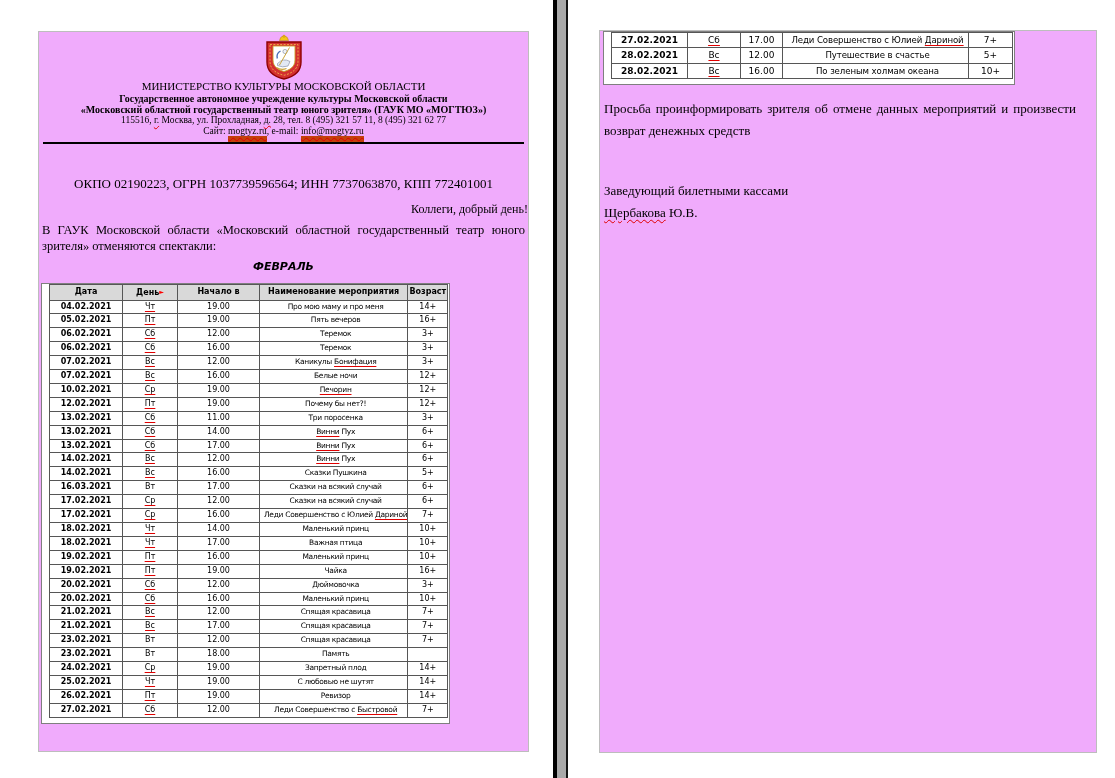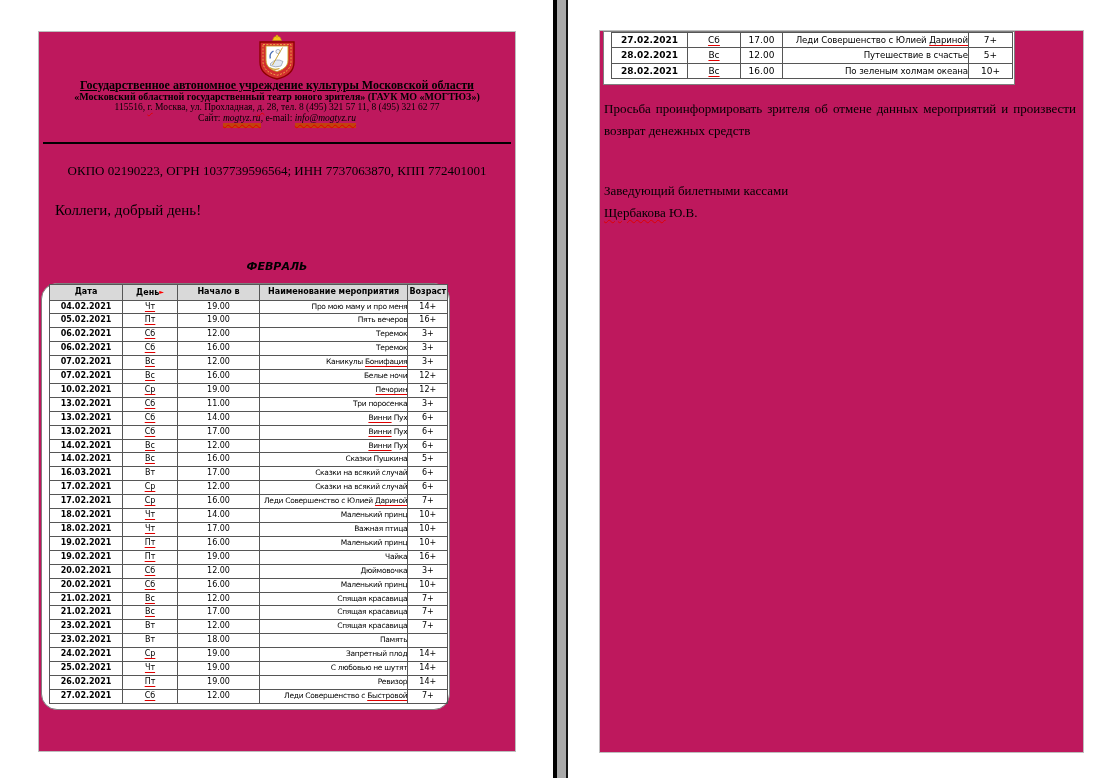--- a/index.html
+++ b/index.html
@@ -1,68 +1,68 @@
 <!DOCTYPE html>
 <html><head>
 <meta charset="utf-8">
 <style>
   html,body{margin:0;padding:0;}
   body{width:1115px;height:778px;background:#ffffff;position:relative;overflow:hidden;
        font-family:"Liberation Serif",serif;color:#000;}
 
   
-  .page{position:absolute;background:#be185d;border:1px solid #bdbdbd;}
+  .page{position:absolute;background:#f0abfc;border:1px solid #bdbdbd;padding-left:13px;}
   #page1{left:38px;top:31px;width:476px;height:719px;}
   #page2{left:599px;top:30px;width:483px;height:721px;}
 
   
   .div-b1{position:absolute;left:553px;top:0;width:4px;height:778px;background:#000;}
   .div-g {position:absolute;left:557px;top:0;width:9px;height:778px;background:#a9a9a9;}
   .div-b2{position:absolute;left:566px;top:0;width:2px;height:778px;background:#141414;}
 
   
   .arms{position:absolute;left:50%;transform:translateX(-50%);top:2px;width:46px;height:46px;}
   .lh{position:absolute;top:48px;left:0;right:0;text-align:center;}
   .lh div{white-space:nowrap;}
   .lh1{font-size:11px;line-height:13px;}
-  .lh2{font-size:12px;font-weight:bold;line-height:11px;text-decoration:underline;}
+  .lh2{font-size:10px;font-weight:bold;line-height:11px;}
   .lh3{font-size:10px;font-weight:bold;line-height:11px;}
   .lh4{font-size:9.5px;line-height:11px;}
   .lh5{font-size:9.5px;line-height:10px;}
   .lh6{font-size:13px;line-height:11px;margin-top:42px;}
   .rule{position:absolute;top:110px;left:4px;right:4px;border-top:2px solid #000;}
 
-  .greeting{position:absolute;top:170px;left:16px;right:0;text-align:left;font-size:15px;}
+  .greeting{position:absolute;top:170px;left:0;right:0;text-align:right;font-size:12px;}
   .bodytext{position:absolute;top:191px;left:3px;right:3px;font-size:12.5px;line-height:15.5px;text-align:justify;}
   .month{position:absolute;top:228px;left:0;right:0;text-align:center;
          font-family:"DejaVu Sans",sans-serif;font-weight:bold;font-style:italic;font-size:11px;}
 
   
   .tbl-frame{display:inline-block;border:1px solid #7f7f7f;padding:0 1px 5px 7px;background:#fff;}
-  #wrap1{position:absolute;top:251px;left:2px;border-radius:16px;}
+  #wrap1{position:absolute;top:251px;left:2px;}
   #wrap2{position:absolute;top:0;left:3px;}
   table{border-collapse:collapse;table-layout:fixed;font-family:"DejaVu Sans",sans-serif;}
   td,th{border:1px solid #565656;padding:0;overflow:hidden;white-space:nowrap;vertical-align:middle;text-align:center;}
   .t1 td{height:12.9px;line-height:12.9px;font-size:8px;}
   .t1 th{height:14px;line-height:14px;font-size:8px;background:#d9d9d9;font-weight:bold;}
   .t2 td{height:14.4px;line-height:14.4px;font-size:9px;}
   .c-date{font-weight:bold;}
-  .c-title{text-align:right;padding-left:4px !important;font-size:7.5px !important;letter-spacing:-0.3px;}
+  .c-title{text-align:center;padding-left:4px !important;font-size:7.5px !important;letter-spacing:-0.3px;}
   .t2 .c-title{font-size:8.6px !important;letter-spacing:-0.1px;}
   .marker{color:#ff0000;font-size:6px;vertical-align:middle;}
 
   
   .para2{position:absolute;top:67px;left:4px;width:472px;font-size:13px;line-height:21.5px;text-align:justify;}
   .sig1{position:absolute;top:152px;left:4px;font-size:13px;}
   .sig2{position:absolute;top:174px;left:4px;font-size:13px;}
 
   
   .sq{text-decoration:underline;text-decoration-color:#e00000;text-decoration-thickness:1px;text-underline-offset:2px;}
   .wavy{text-decoration:underline wavy #e00000 1px;text-underline-offset:2px;}
-  .lnk{border-bottom:5px solid #c2410c;text-decoration:underline wavy #e00000 1px;text-underline-offset:2.5px;font-style:italic;}
+  .lnk{border-bottom:7px solid #c2410c;text-decoration:underline wavy #e00000 1px;text-underline-offset:2.5px;}
 </style>
 </head>
 <body>
 
 <div class="div-b1"></div>
 <div class="div-g"></div>
 <div class="div-b2"></div>
 
 <div id="page1" class="page">
 
@@ -75,29 +75,31 @@
       <path d="M11 12 h22 v14 c0 7 -5.5 10 -11 11.5 C16.5 36 11 33 11 26 z" fill="#ffffff" stroke="#c9a227" stroke-width="0.9"></path>
       <circle cx="23" cy="17.5" r="2.1" fill="#eef2f8" stroke="#667088" stroke-width="0.5"></circle>
       <path d="M18.5 17 q-4.5 2.5 -3.2 7.5" stroke="#4a6fb5" stroke-width="1.4" fill="none"></path>
       <path d="M15.5 29.5 q6 -6 12.5 -2 l-2 4.5 q-5.5 2 -10.5 -0.5 z" fill="#e2e9f4" stroke="#667088" stroke-width="0.5"></path>
       <line x1="27.5" y1="13.5" x2="17.5" y2="31" stroke="#caa53d" stroke-width="1"></line>
       <path d="M14.5 33.5 q4.5 3 10 1" stroke="#caa53d" stroke-width="1.2" fill="none"></path>
     </svg>
   </div>
 
   <div class="lh">
+    <div class="lh1">МИНИСТЕРСТВО КУЛЬТУРЫ МОСКОВСКОЙ ОБЛАСТИ</div>
     <div class="lh2">Государственное автономное учреждение культуры Московской области</div>
     <div class="lh3">«Московский областной государственный театр юного зрителя» (ГАУК МО «МОГТЮЗ»)</div>
     <div class="lh4"><span>115516, </span><span class="wavy">г.</span><span> Москва, ул. Прохладная, </span><span class="wavy">д.</span><span> 28, тел. 8 (495) 321 57 11, 8 (495) 321 62 77</span></div>
     <div class="lh5"><span>Сайт: </span><span class="lnk">mogtyz.ru</span><span>, e-mail: </span><span class="lnk">info@mogtyz.ru</span></div>
     <div class="lh6">ОКПО 02190223, ОГРН 1037739596564; ИНН 7737063870, КПП 772401001</div>
   </div>
   <div class="rule"></div>
 
   <div class="greeting">Коллеги, добрый день!</div>
+  <div class="bodytext">В ГАУК Московской области «Московский областной государственный театр юного зрителя» отменяются спектакли:</div>
   <div class="month">ФЕВРАЛЬ</div>
 
   <div id="wrap1" class="tbl-frame">
     <table class="t1">
       <colgroup>
           <col style="width:73px">
           <col style="width:55px">
           <col style="width:82px">
           <col style="width:148px">
           <col style="width:40px">
@@ -155,20 +157,27 @@
             <td>12+</td>
           </tr>
           <tr>
             <td class="c-date">10.02.2021</td>
             <td><span class="sq">Ср</span></td>
             <td>19.00</td>
             <td class="c-title"><span class="sq">Печорин</span></td>
             <td>12+</td>
           </tr>
           <tr>
+            <td class="c-date">12.02.2021</td>
+            <td><span class="sq">Пт</span></td>
+            <td>19.00</td>
+            <td class="c-title"><span>Почему бы нет?!</span></td>
+            <td>12+</td>
+          </tr>
+          <tr>
             <td class="c-date">13.02.2021</td>
             <td><span class="sq">Сб</span></td>
             <td>11.00</td>
             <td class="c-title"><span>Три поросенка</span></td>
             <td>3+</td>
           </tr>
           <tr>
             <td class="c-date">13.02.2021</td>
             <td><span class="sq">Сб</span></td>
             <td>14.00</td>

